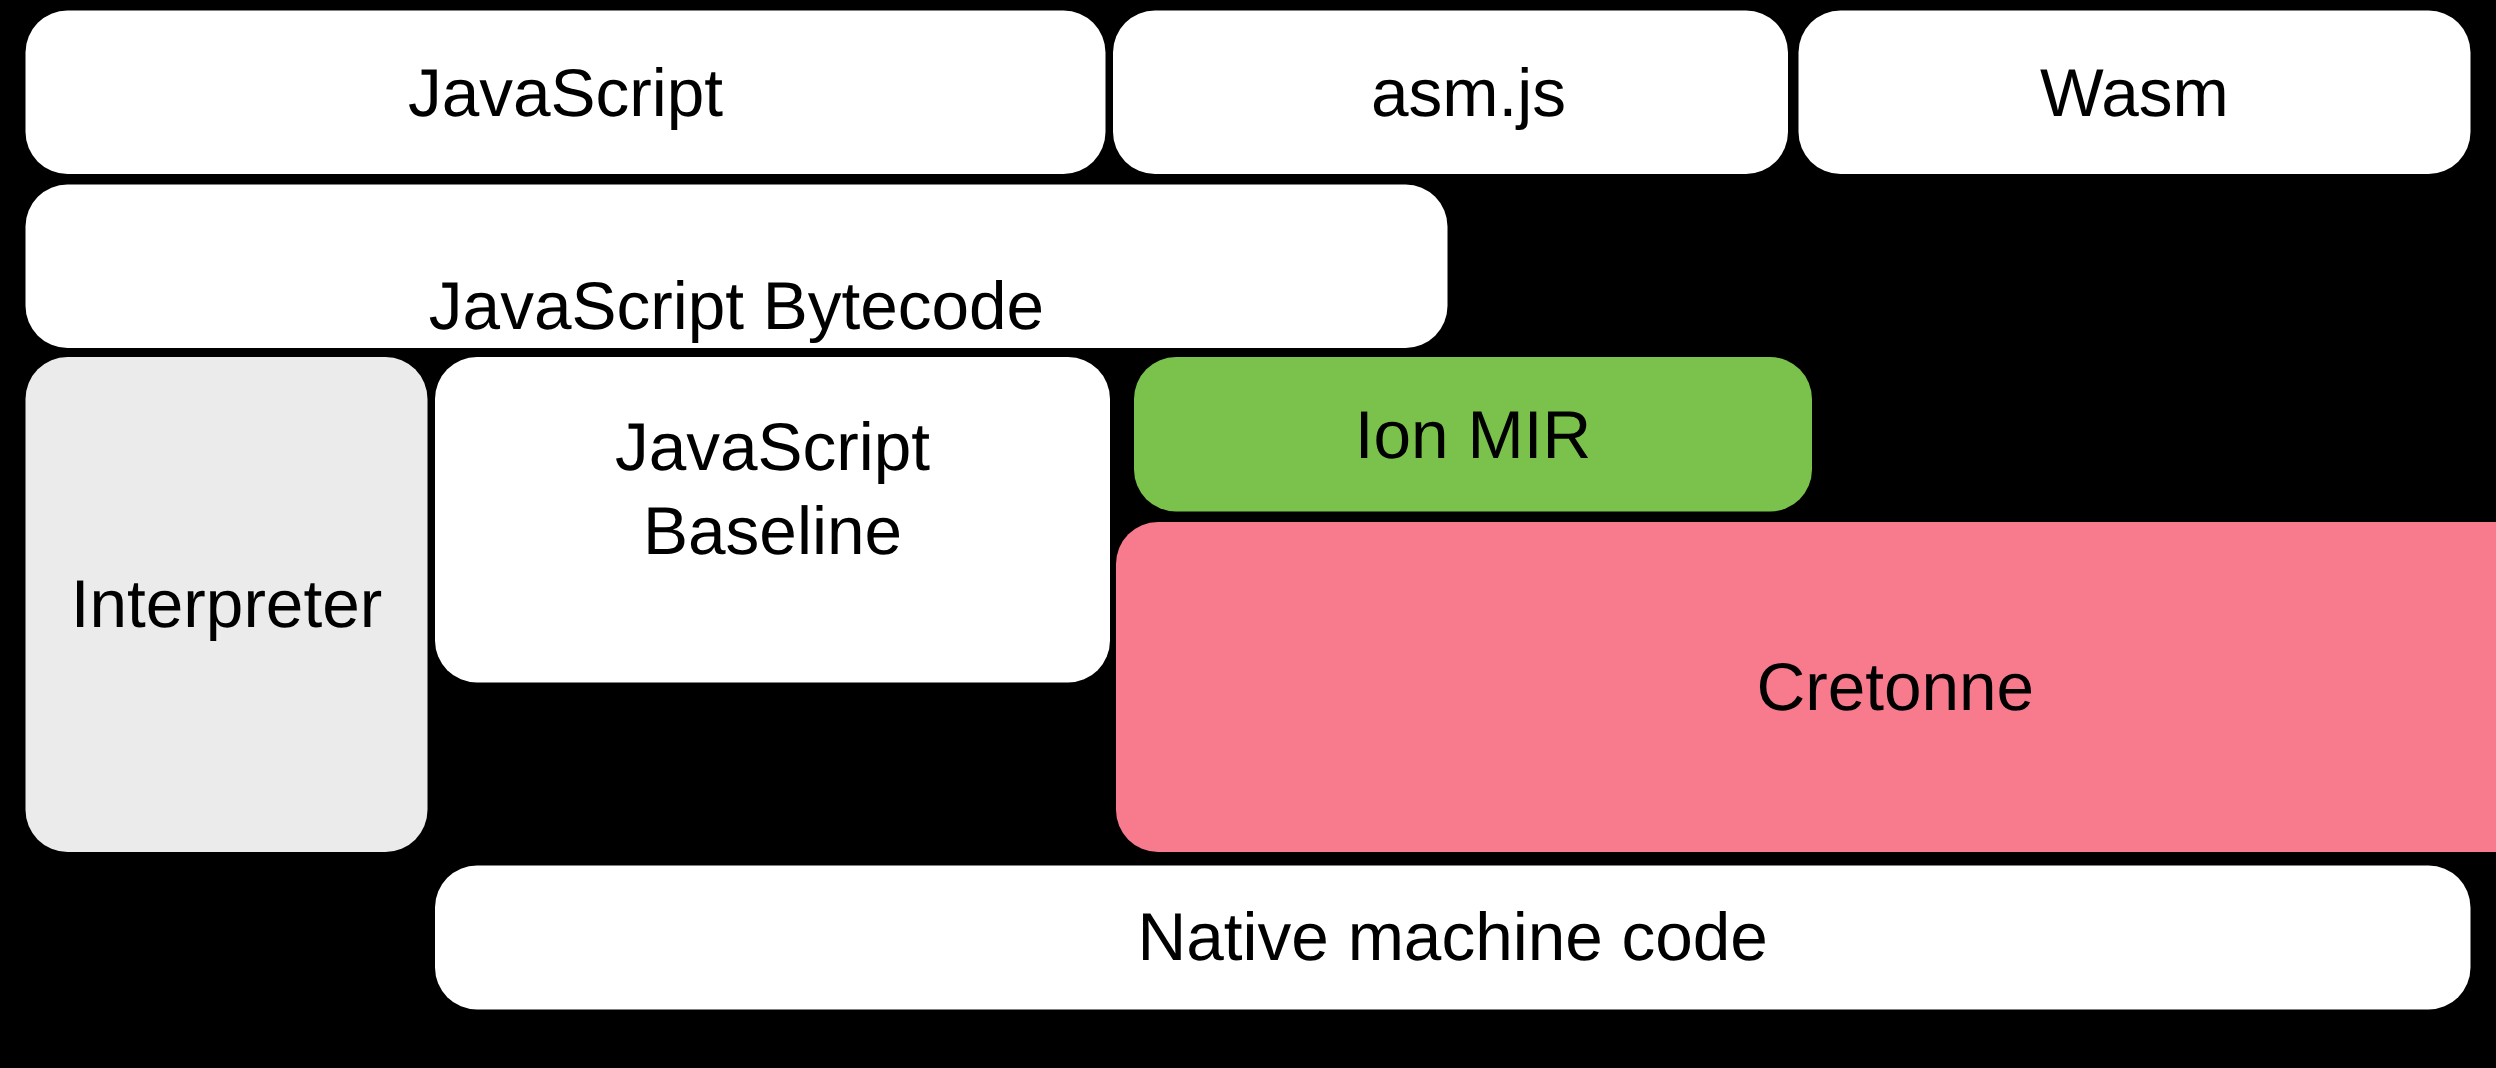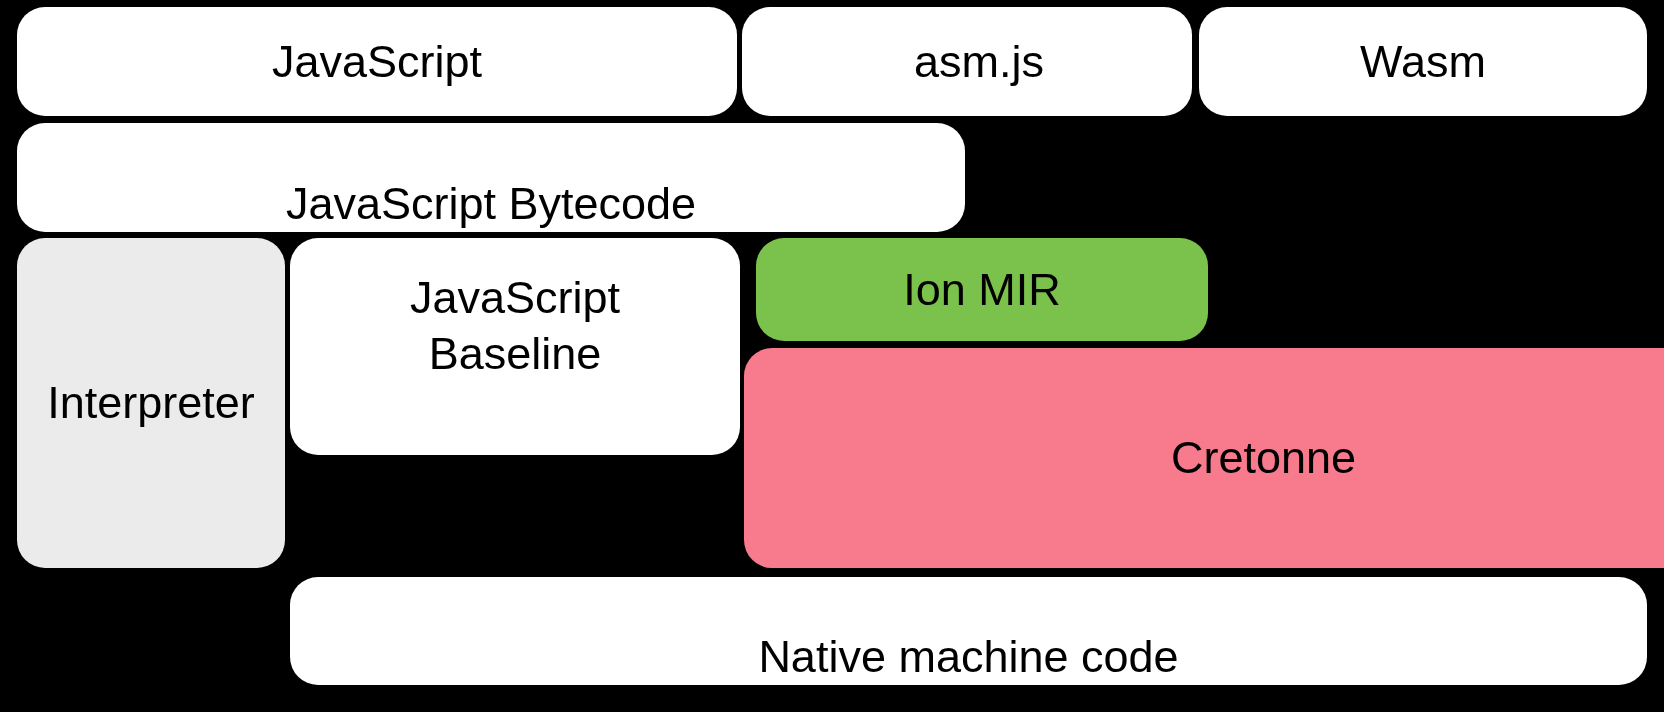--- a/index.html
+++ b/index.html
@@ -33,21 +33,21 @@
   .b-javascript          { left: 17px;   top: 7px;   width: 720px;  height: 109px; }
   .b-asmjs               { left: 742px;  top: 7px;   width: 450px;  height: 109px; }
   .b-wasm                { left: 1199px; top: 7px;   width: 448px;  height: 109px; }
   .b-bytecode            { left: 17px;   top: 123px; width: 948px;  height: 109px; }
   .b-baldrmonkey         { left: 972px;  top: 123px; width: 447px;  height: 109px; }
   .b-interpreter         { left: 17px;   top: 238px; width: 268px;  height: 330px; }
   .b-baseline            { left: 290px;  top: 238px; width: 450px;  height: 217px; align-items: flex-start; padding-top: 32px; }
   .b-ionmir              { left: 744px;  top: 238px; width: 452px;  height: 103px; margin-left: 12px; }
   .b-cretonne            { left: 744px;  top: 348px; width: 1039px;  height: 220px; }
   .b-macroassembler      { left: 290px;  top: 463px; width: 450px;  height: 105px; }
-  .b-native              { left: 290px;  top: 577px; width: 1357px; height: 108px; align-items: flex-end; }
+  .b-native              { left: 290px;  top: 577px; width: 1357px; height: 96px; }
   .label { display: block; }
 </style>
 </head>
 <body>
 
 <div class="diagram">
 
   <div class="box b-javascript" style="background-color: rgb(255, 255, 255);">
     <span class="label">JavaScript</span>
   </div>

